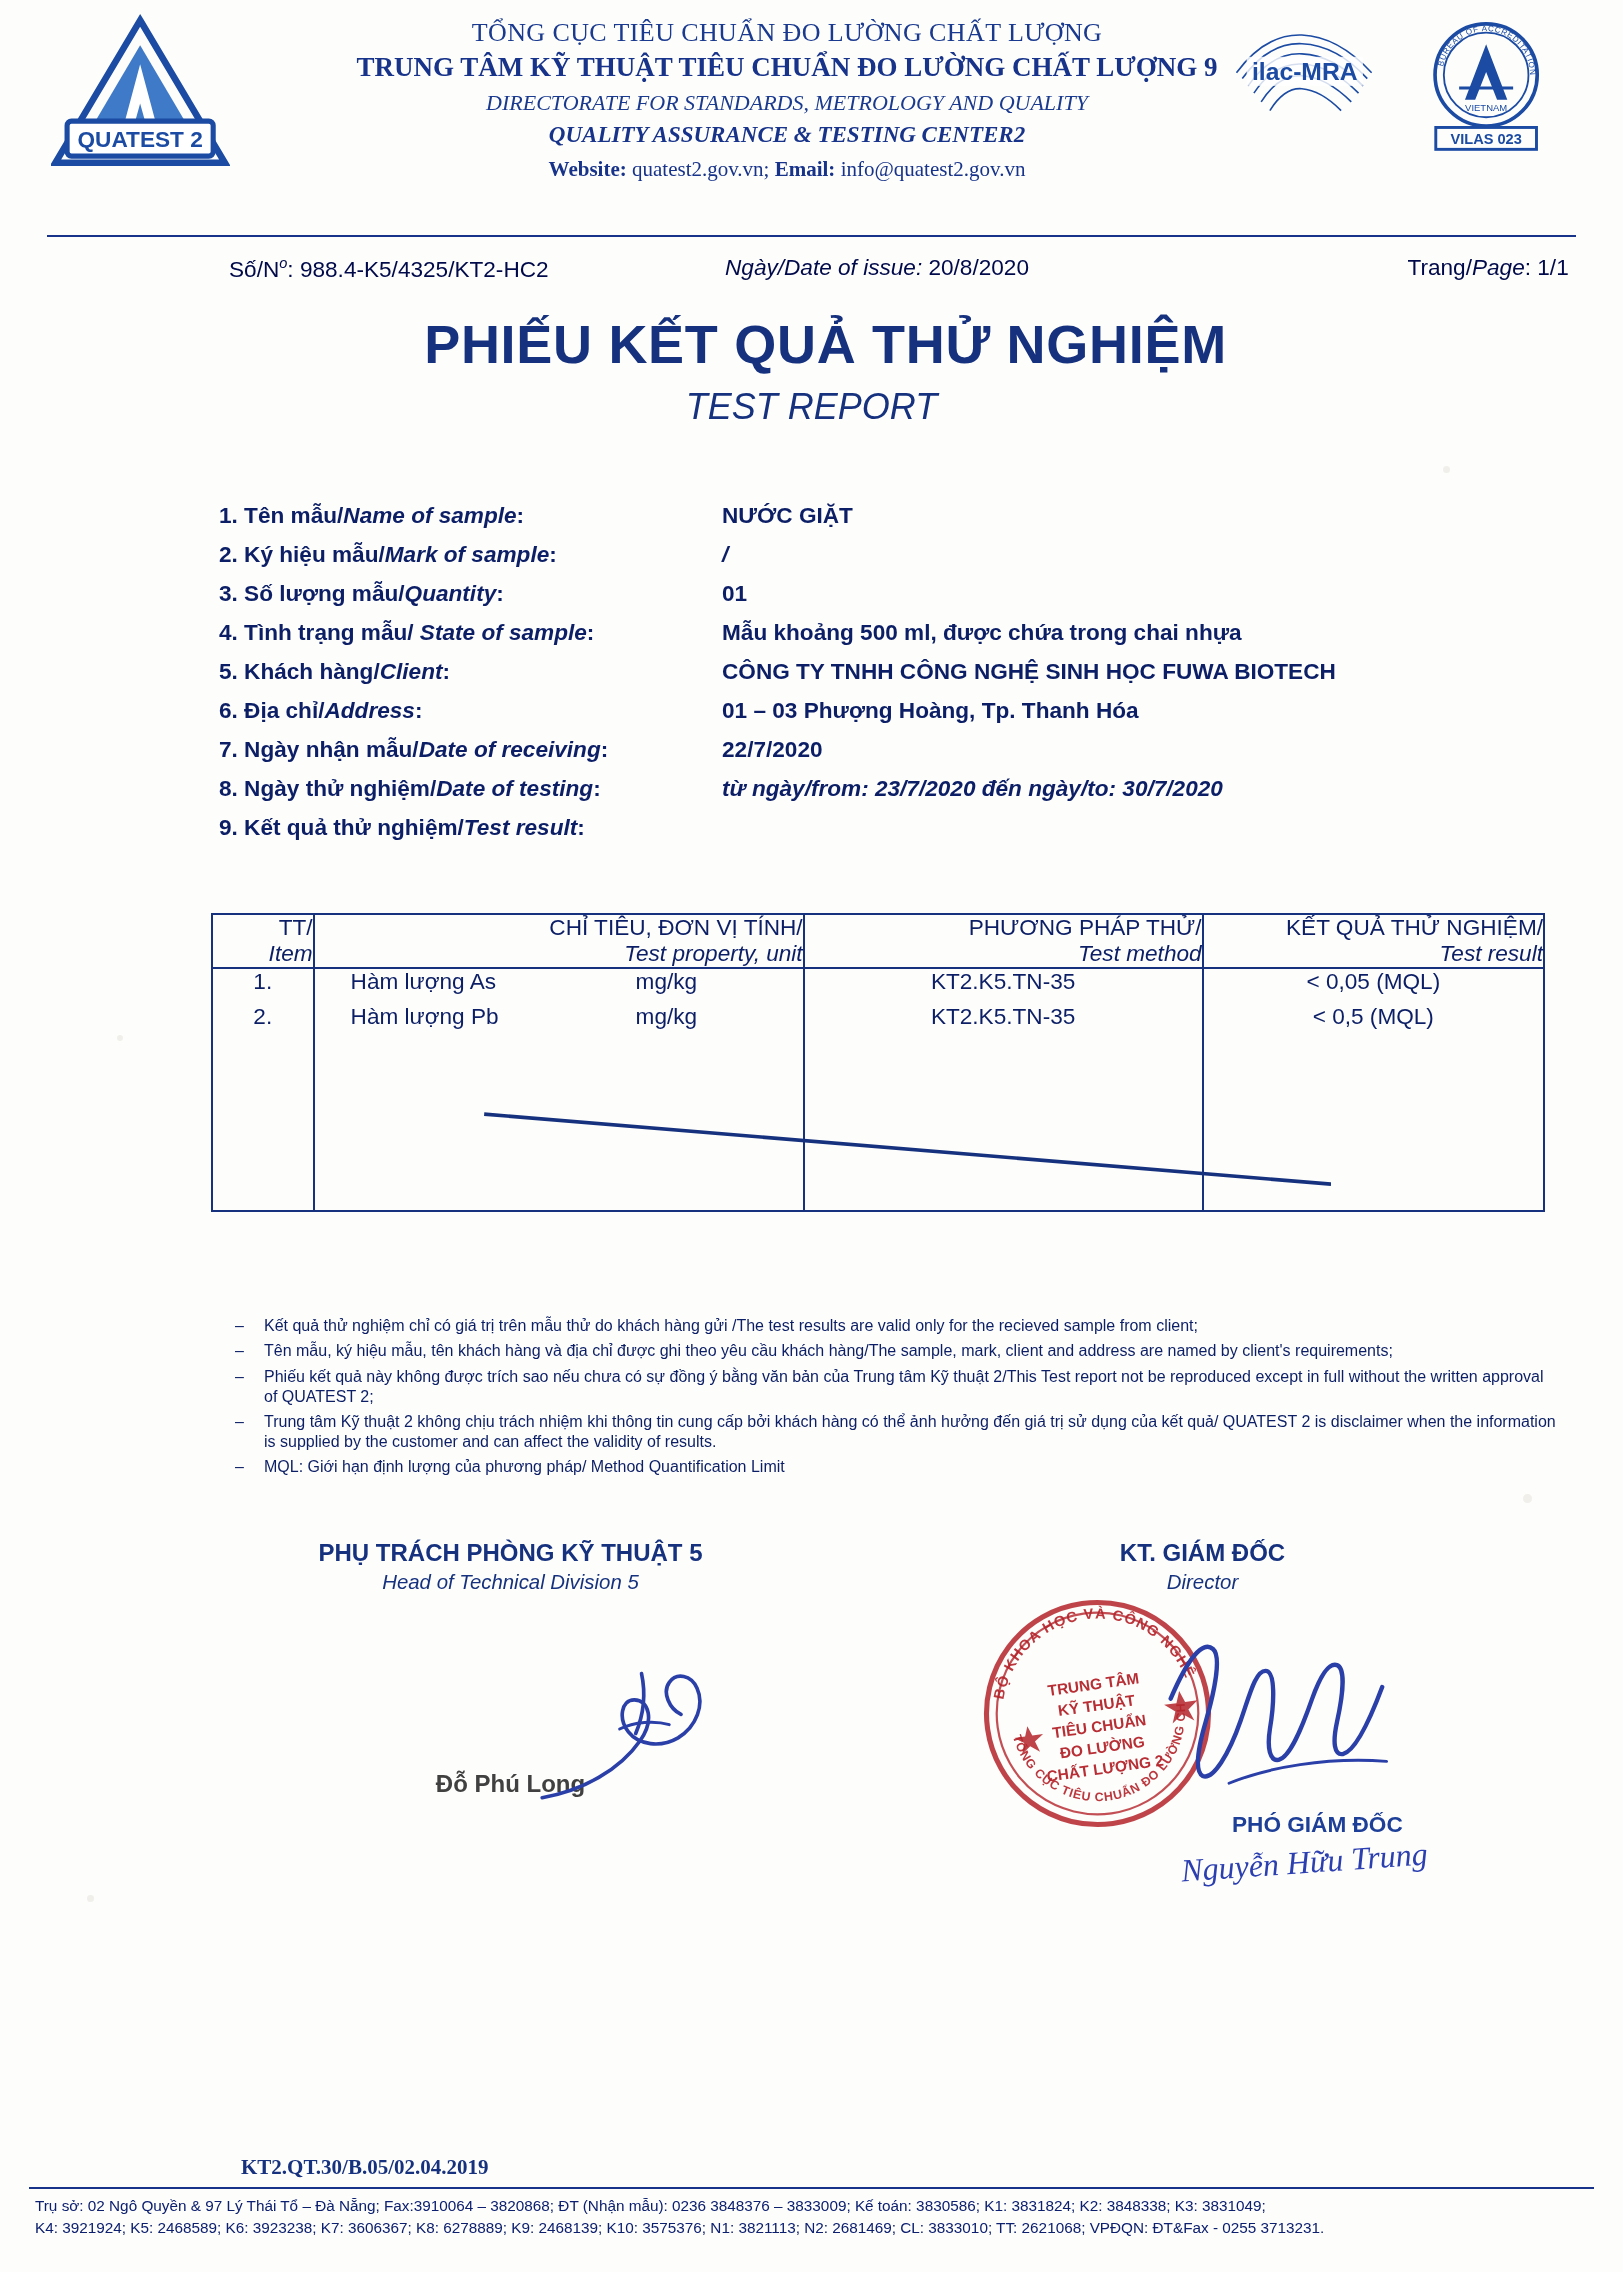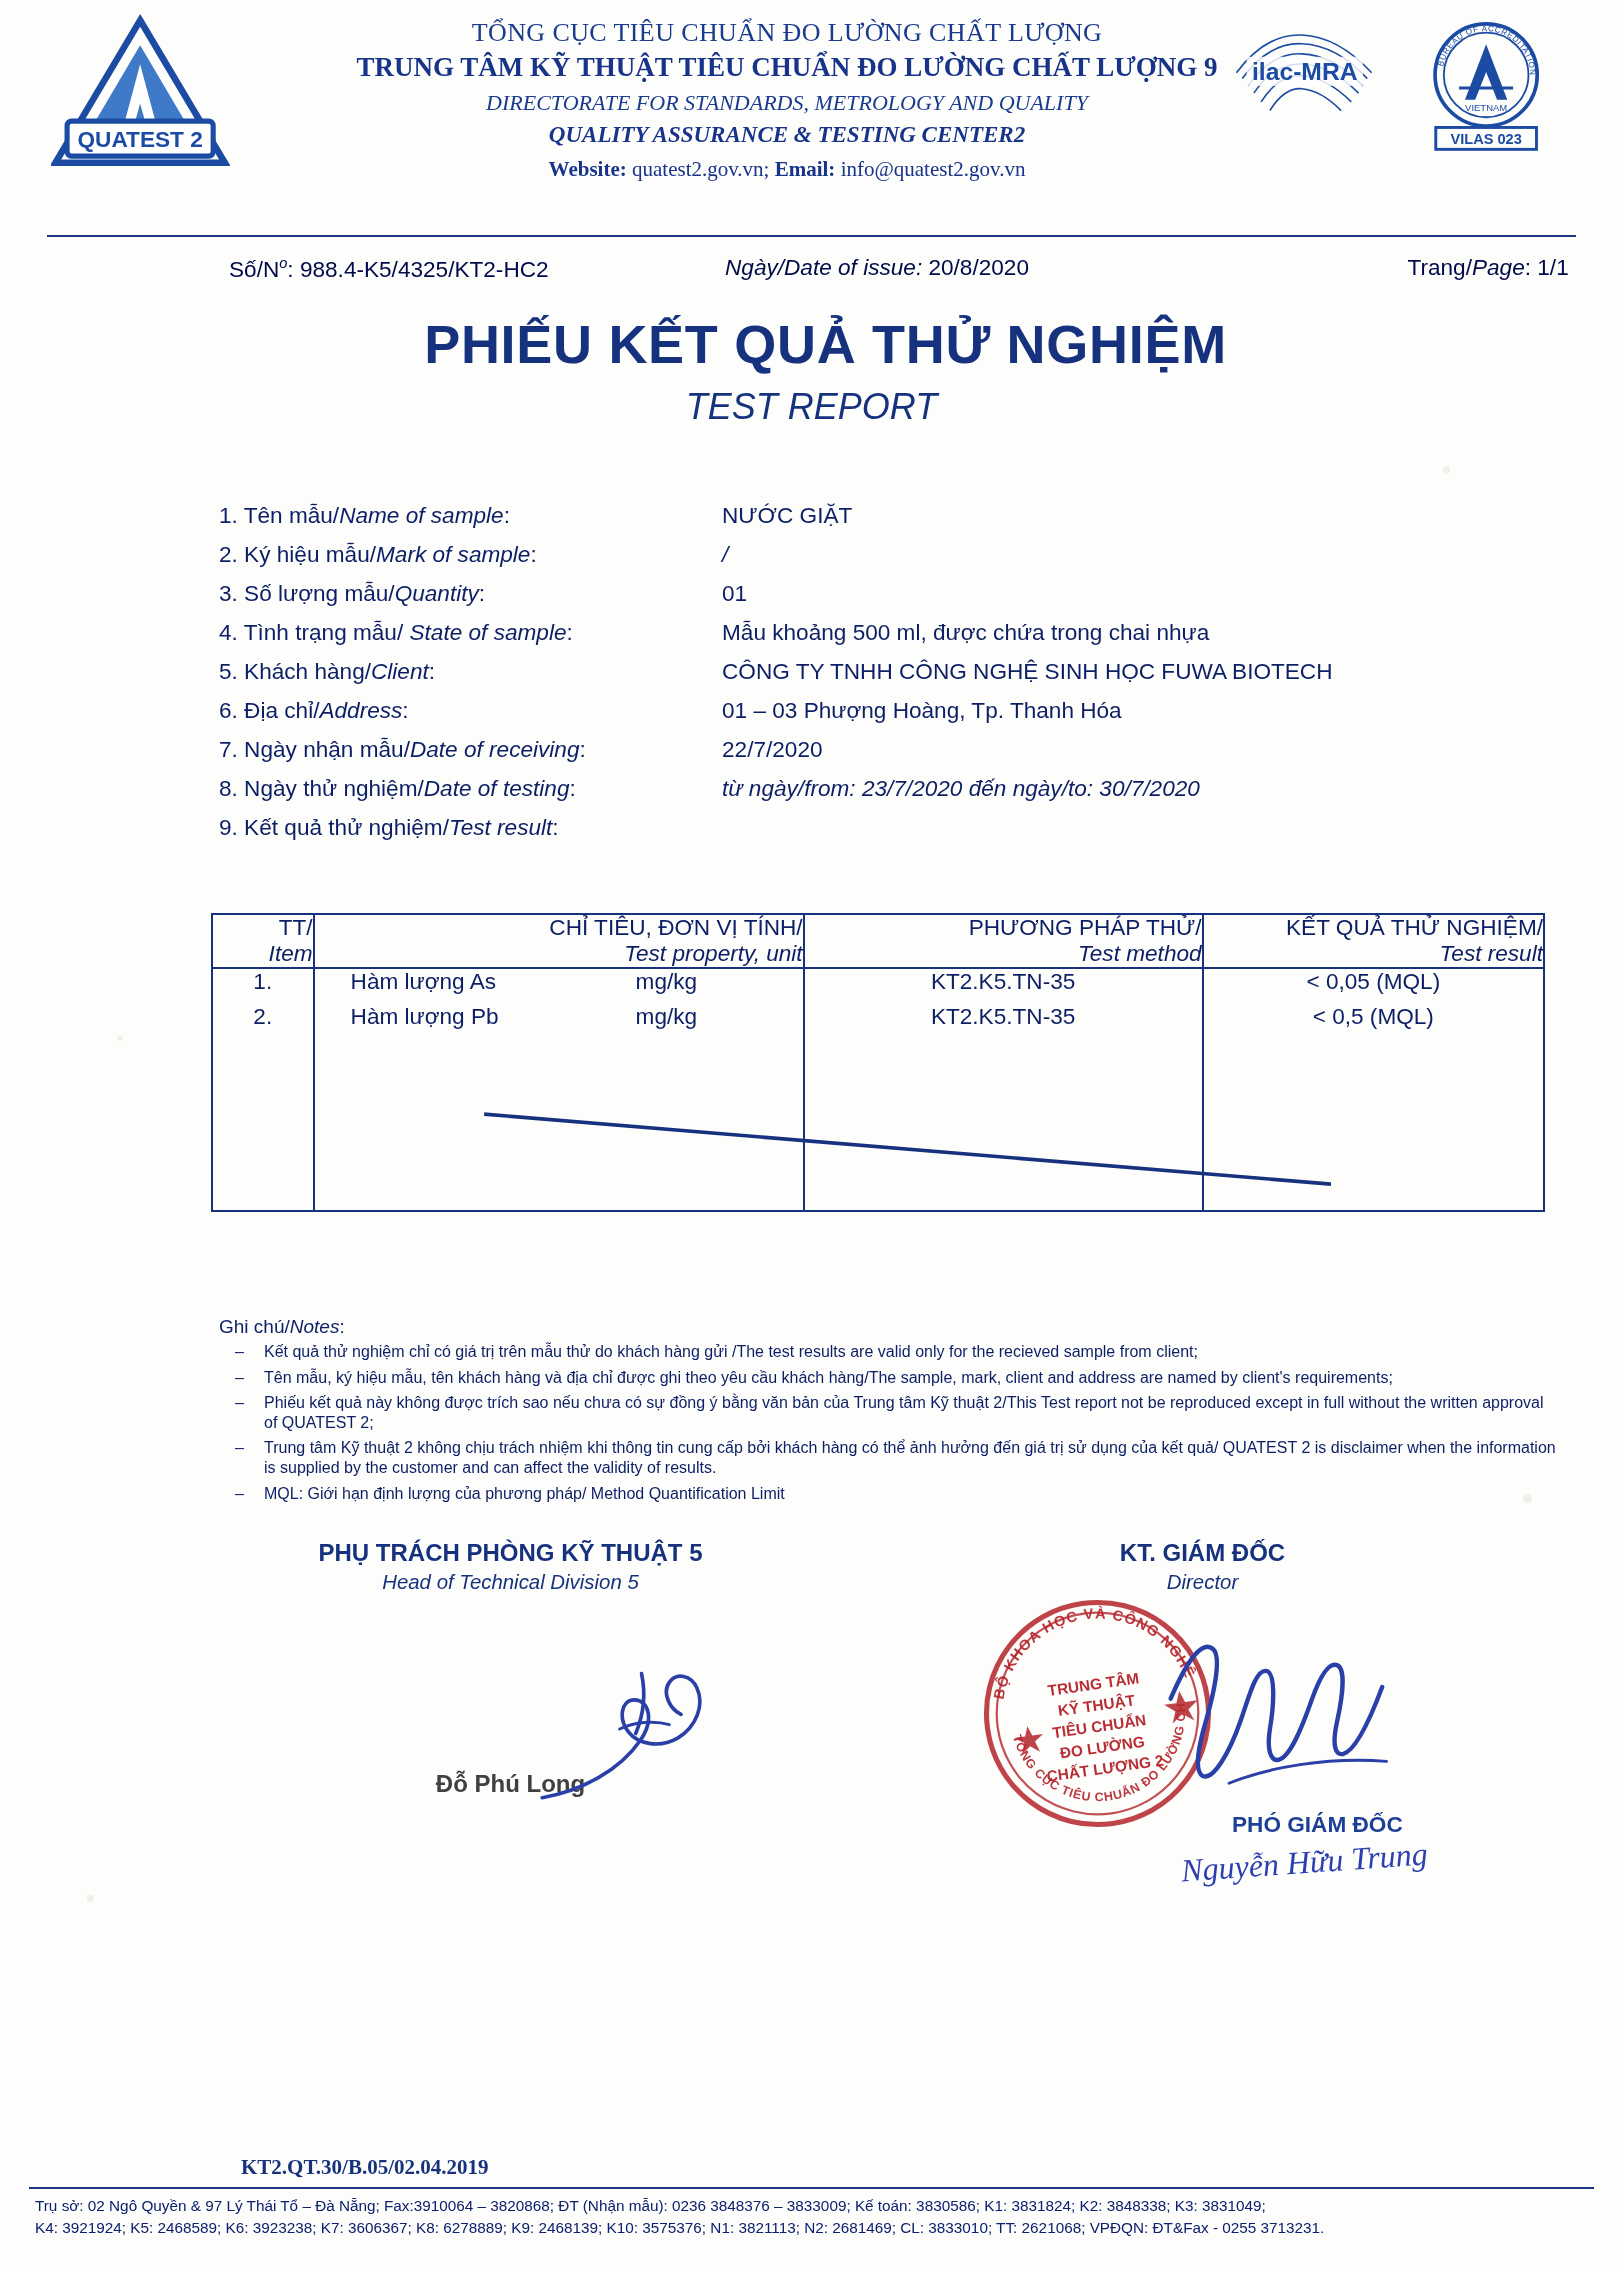--- a/index.html
+++ b/index.html
@@ -136,20 +136,21 @@
     position: absolute;
     left: 219px;
     top: 503px;
     width: 1334px;
     font-size: 22.6px;
     color: #0c1f66;
   }
   .field {
     position: relative;
     height: 39px;
+    font-weight: bold;
   }
   .field .lab {
     position: absolute;
     left: 0;
     top: 0;
     white-space: nowrap;
   }
   .field .val {
     position: absolute;
     left: 503px;
@@ -508,23 +509,20 @@
     </tbody>
   </table>
 
   <div class="diag">
     <svg viewBox="0 0 1530 130" width="1115" height="95">
       <line x1="368" y1="22" x2="1530" y2="118" stroke="#16327f" stroke-width="5"></line>
     </svg>
   </div>
 
   <div class="notes">
-    <div class="notes-title">
-      <span>Ghi chú/</span><span class="it">Notes</span><span>:</span>
-    </div>
     <div class="note"><span class="dash">–</span><span>Kết quả thử nghiệm chỉ có giá trị trên mẫu thử do khách hàng gửi /The test results are valid only for the recieved sample from client;</span></div>
     <div class="note"><span class="dash">–</span><span>Tên mẫu, ký hiệu mẫu, tên khách hàng và địa chỉ được ghi theo yêu cầu khách hàng/The sample, mark, client and address are named by client's requirements;</span></div>
     <div class="note"><span class="dash">–</span><span>Phiếu kết quả này không được trích sao nếu chưa có sự đồng ý bằng văn bản của Trung tâm Kỹ thuật 2/This Test report not be reproduced except in full without the written approval of QUATEST 2;</span></div>
     <div class="note"><span class="dash">–</span><span>Trung tâm Kỹ thuật 2 không chịu trách nhiệm khi thông tin cung cấp bởi khách hàng có thể ảnh hưởng đến giá trị sử dụng của kết quả/ QUATEST 2 is disclaimer when the information is supplied by the customer and can affect the validity of results.</span></div>
     <div class="note"><span class="dash">–</span><span>MQL: Giới hạn định lượng của phương pháp/ Method Quantification Limit</span></div>
   </div>
 
   <div class="sig-left">
     <div class="sig-title">PHỤ TRÁCH PHÒNG KỸ THUẬT 5</div>
     <div class="sig-sub">Head of Technical Division 5</div>

